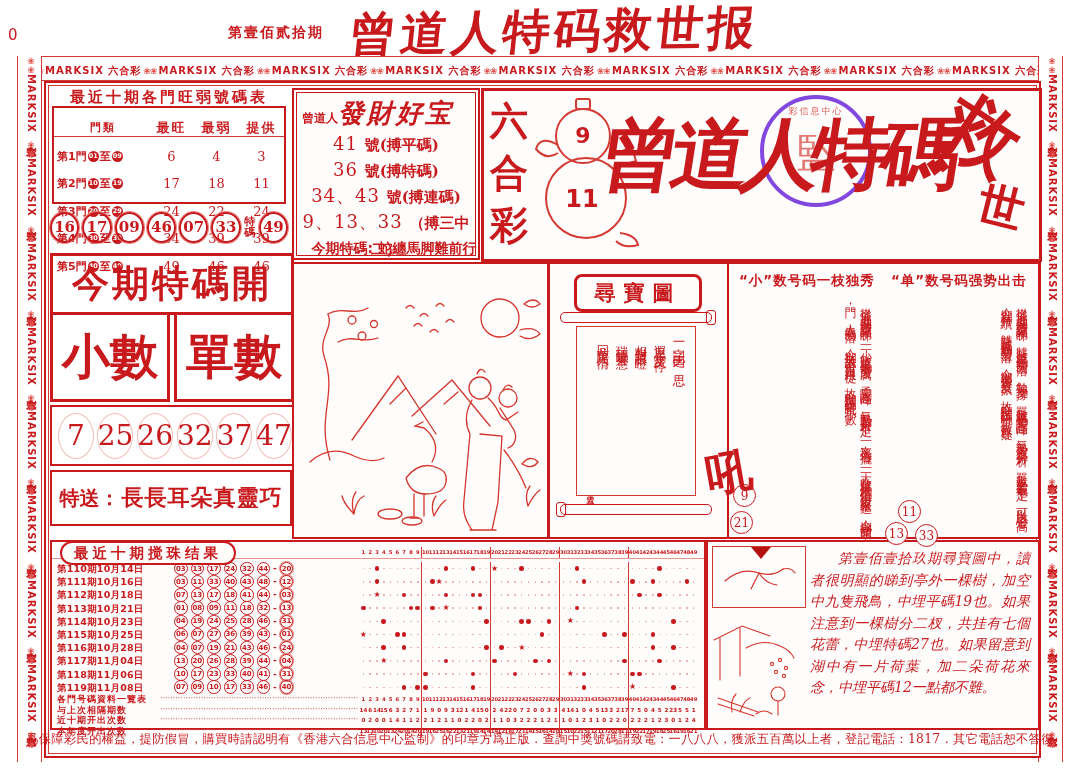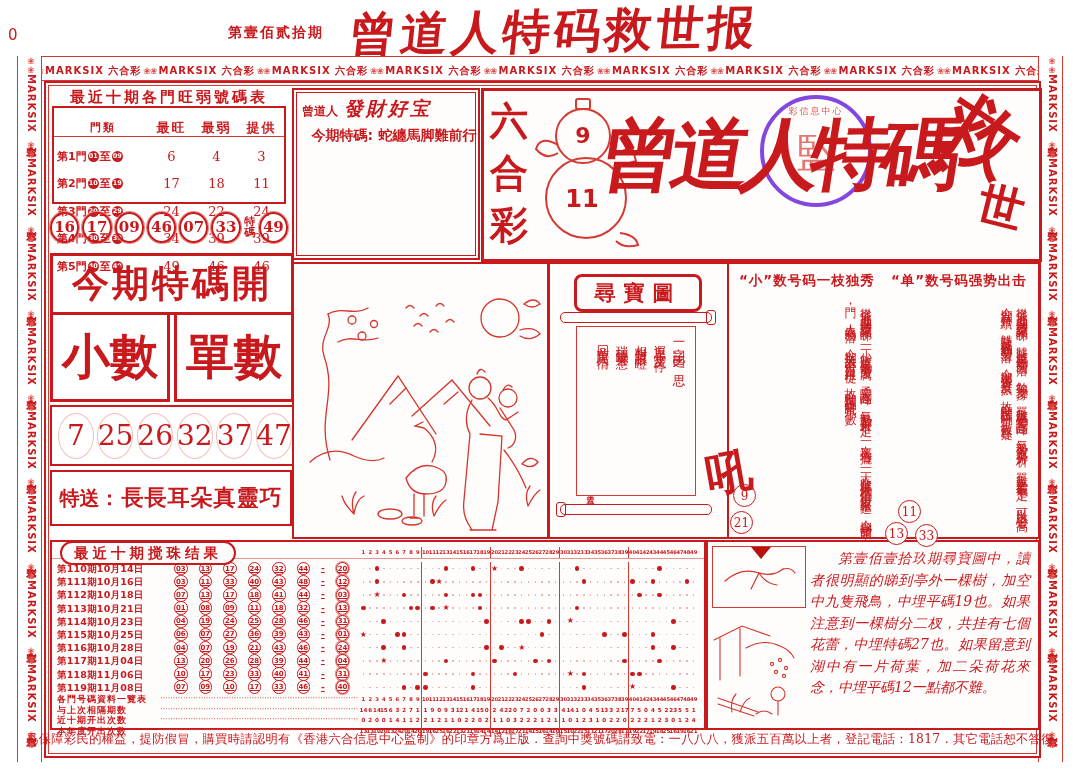--- a/index.html
+++ b/index.html
@@ -57,23 +57,23 @@
   .sixN{width:34px;height:44px;border:1px solid #f2beb6;border-radius:50%;
         display:flex;align-items:center;justify-content:center;
         font-size:28px;font-family:"DejaVu Serif",serif;}
   #giftBox{left:50px;top:470px;width:238px;height:52px;border:2px solid #c8191d;
            display:flex;align-items:center;justify-content:center;gap:2px;}
   #giftBox .gl{font-size:20px;font-weight:bold;}
   #giftBox .gt{font-size:22px;font-weight:bold;font-family:"DejaVu Serif",serif;letter-spacing:1px;}
   
   #fortune{left:292px;top:88px;width:184px;height:168px;
            box-shadow:0 0 0 2px #fff inset,0 0 0 3px #c8191d inset;}
-  #fortune .fhd{display:flex;align-items:baseline;gap:6px;padding:6px 0 0 8px;}
+  #fortune .fhd{display:flex;align-items:baseline;padding:6px 0 0 8px;}
   #fortune .fwho{font-size:12px;font-weight:bold;}
-  #fortune .ftit{font-size:19px;font-weight:bold;font-family:Liberation Mono, monospace;
+  #fortune .ftit{font-size:26px;font-weight:bold;font-family:Liberation Mono, monospace;
                  font-style:italic;letter-spacing:3px;}
   .fline{height:26px;line-height:26px;text-align:center;font-family:"DejaVu Serif",serif;}
   .fline .fn{font-size:18px;letter-spacing:1px;}
   .fline .fr{font-size:15px;font-weight:bold;}
   #fortune .fft{height:26px;line-height:26px;text-align:center;font-weight:bold;}
   #fortune .ffl{font-size:14px;margin-left:16px;} #fortune .ffx{font-size:14px;font-family:"DejaVu Serif",serif;}
   
   #banner{left:481px;top:88px;width:555px;height:168px;border:3px solid #c8191d;}
   #lhc{left:4px;top:4px;width:42px;font-size:38px;font-weight:bold;
        font-family:"DejaVu Serif",serif;line-height:52px;text-align:center;}
@@ -116,21 +116,21 @@
   #roar{left:706px;top:442px;font-size:46px;font-weight:bold;z-index:4;
         font-family:"DejaVu Serif",serif;transform:rotate(-10deg);}
   
   #results{left:50px;top:540px;width:652px;height:186px;}
   #resTitle{left:8px;top:-1px;padding:0 12px;height:20px;line-height:19px;border:2px solid #c8191d;
             border-radius:12px;background:#fffdfc;font-size:14.5px;font-weight:bold;
             letter-spacing:4px;font-family:"DejaVu Serif",serif;z-index:2;}
   #resRows{position:absolute;left:0;top:20px;right:0;}
   .rrow{position:relative;height:13.2px;}
   .rper{position:absolute;left:5px;top:0;font-size:9.5px;font-weight:bold;line-height:13px;letter-spacing:.2px;}
-  .rnums{position:absolute;left:122px;top:0;height:13px;display:flex;align-items:center;gap:11px;text-decoration:underline;}
+  .rnums{position:absolute;left:122px;top:0;height:13px;display:flex;align-items:center;gap:3px;}
   .ncir{width:11.5px;height:11.5px;border:1px solid #c8191d;border-radius:50%;
         font-size:7px;font-weight:bold;display:flex;align-items:center;justify-content:center;}
   .ncir.sp{box-shadow:0 0 0 1px #e98a84;}
   .ndash{font-size:9px;font-weight:bold;line-height:11px;}
   .mtx{position:absolute;left:308px;top:0;display:flex;height:100%;}
   .mgrp{display:flex;border-left:1px solid #d43a34;}
   .mgrp:first-child{border-left:none;}
   .mcell{width:6.8px;display:flex;align-items:center;justify-content:center;position:relative;}
   .mfaint{width:1.5px;height:1.5px;border-radius:50%;background:#eda49e;}
   .mdot{width:4.6px;height:4.6px;border-radius:50%;background:#c8191d;}
@@ -262,20 +262,26 @@
 <div class="abs" id="giftBox">
   <span class="gl">特送：</span>
   <span class="gt">長長耳朵真靈巧</span>
 </div>
 
 <div class="panel" id="fortune">
   <div class="fhd">
     <span class="fwho">曾道人</span>
     <span class="ftit">發財好宝</span>
   </div>
+  <div id="fortuneLines">
+      <div class="fline"><span class="fn">41 </span><span class="fr">號(搏平碼)</span></div>
+      <div class="fline"><span class="fn">36 </span><span class="fr">號(搏特碼)</span></div>
+      <div class="fline"><span class="fn">34、43 </span><span class="fr">號(搏連碼)</span></div>
+      <div class="fline"><span class="fn">9、13、33 </span><span class="fr">（搏三中二）</span></div>
+    </div>
   <div class="fft">
     <span class="ffl">今期特碼:</span>
     <span class="ffx">蛇纏馬脚難前行</span>
   </div>
 </div>
 
 <div class="panel" id="banner">
   <div class="abs" id="lhc">
       <div>六</div>
       <div>合</div>

